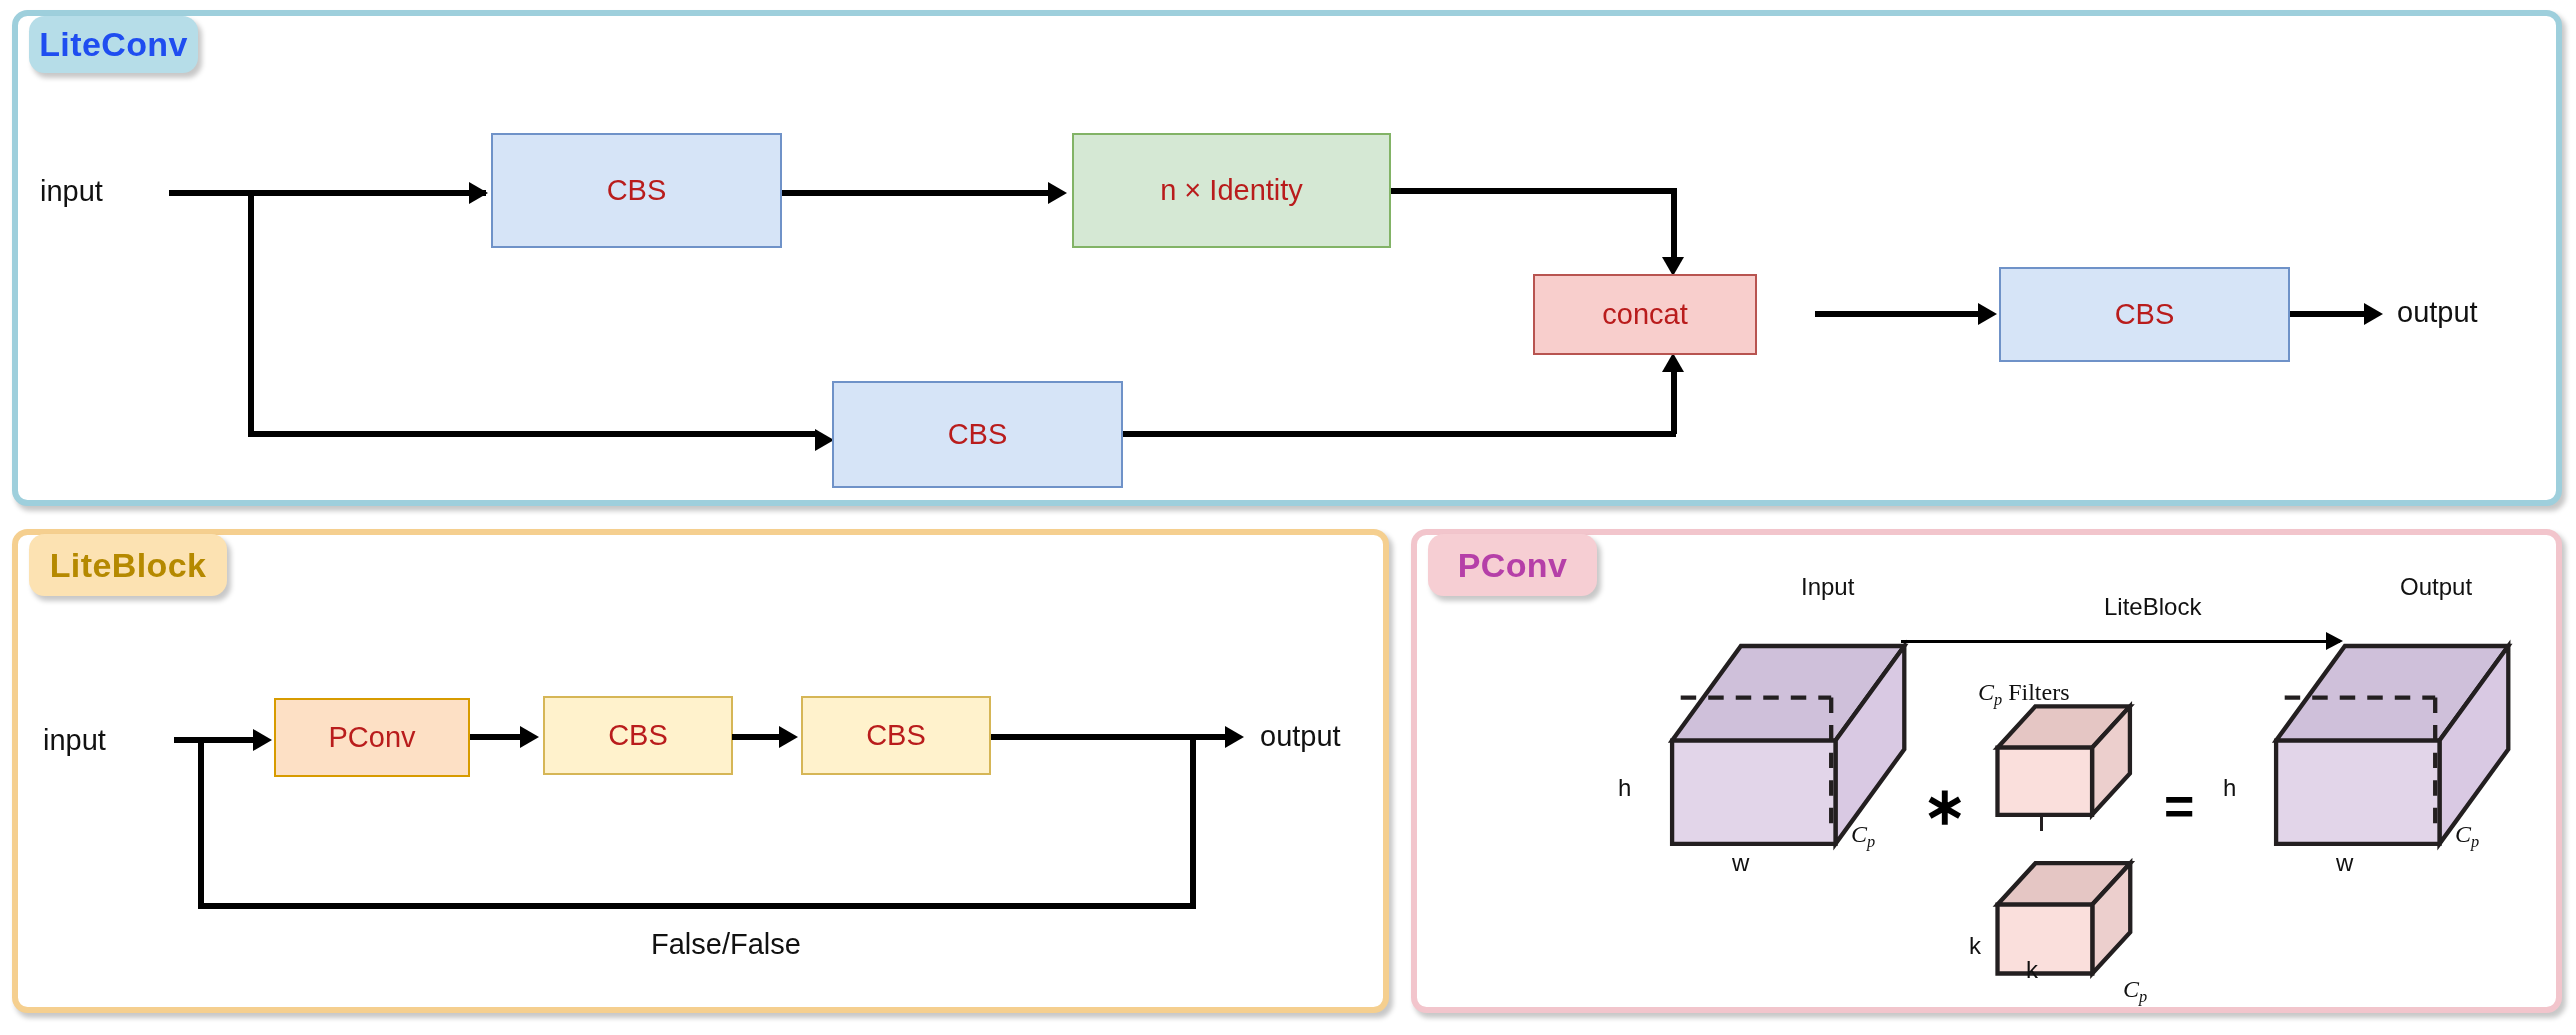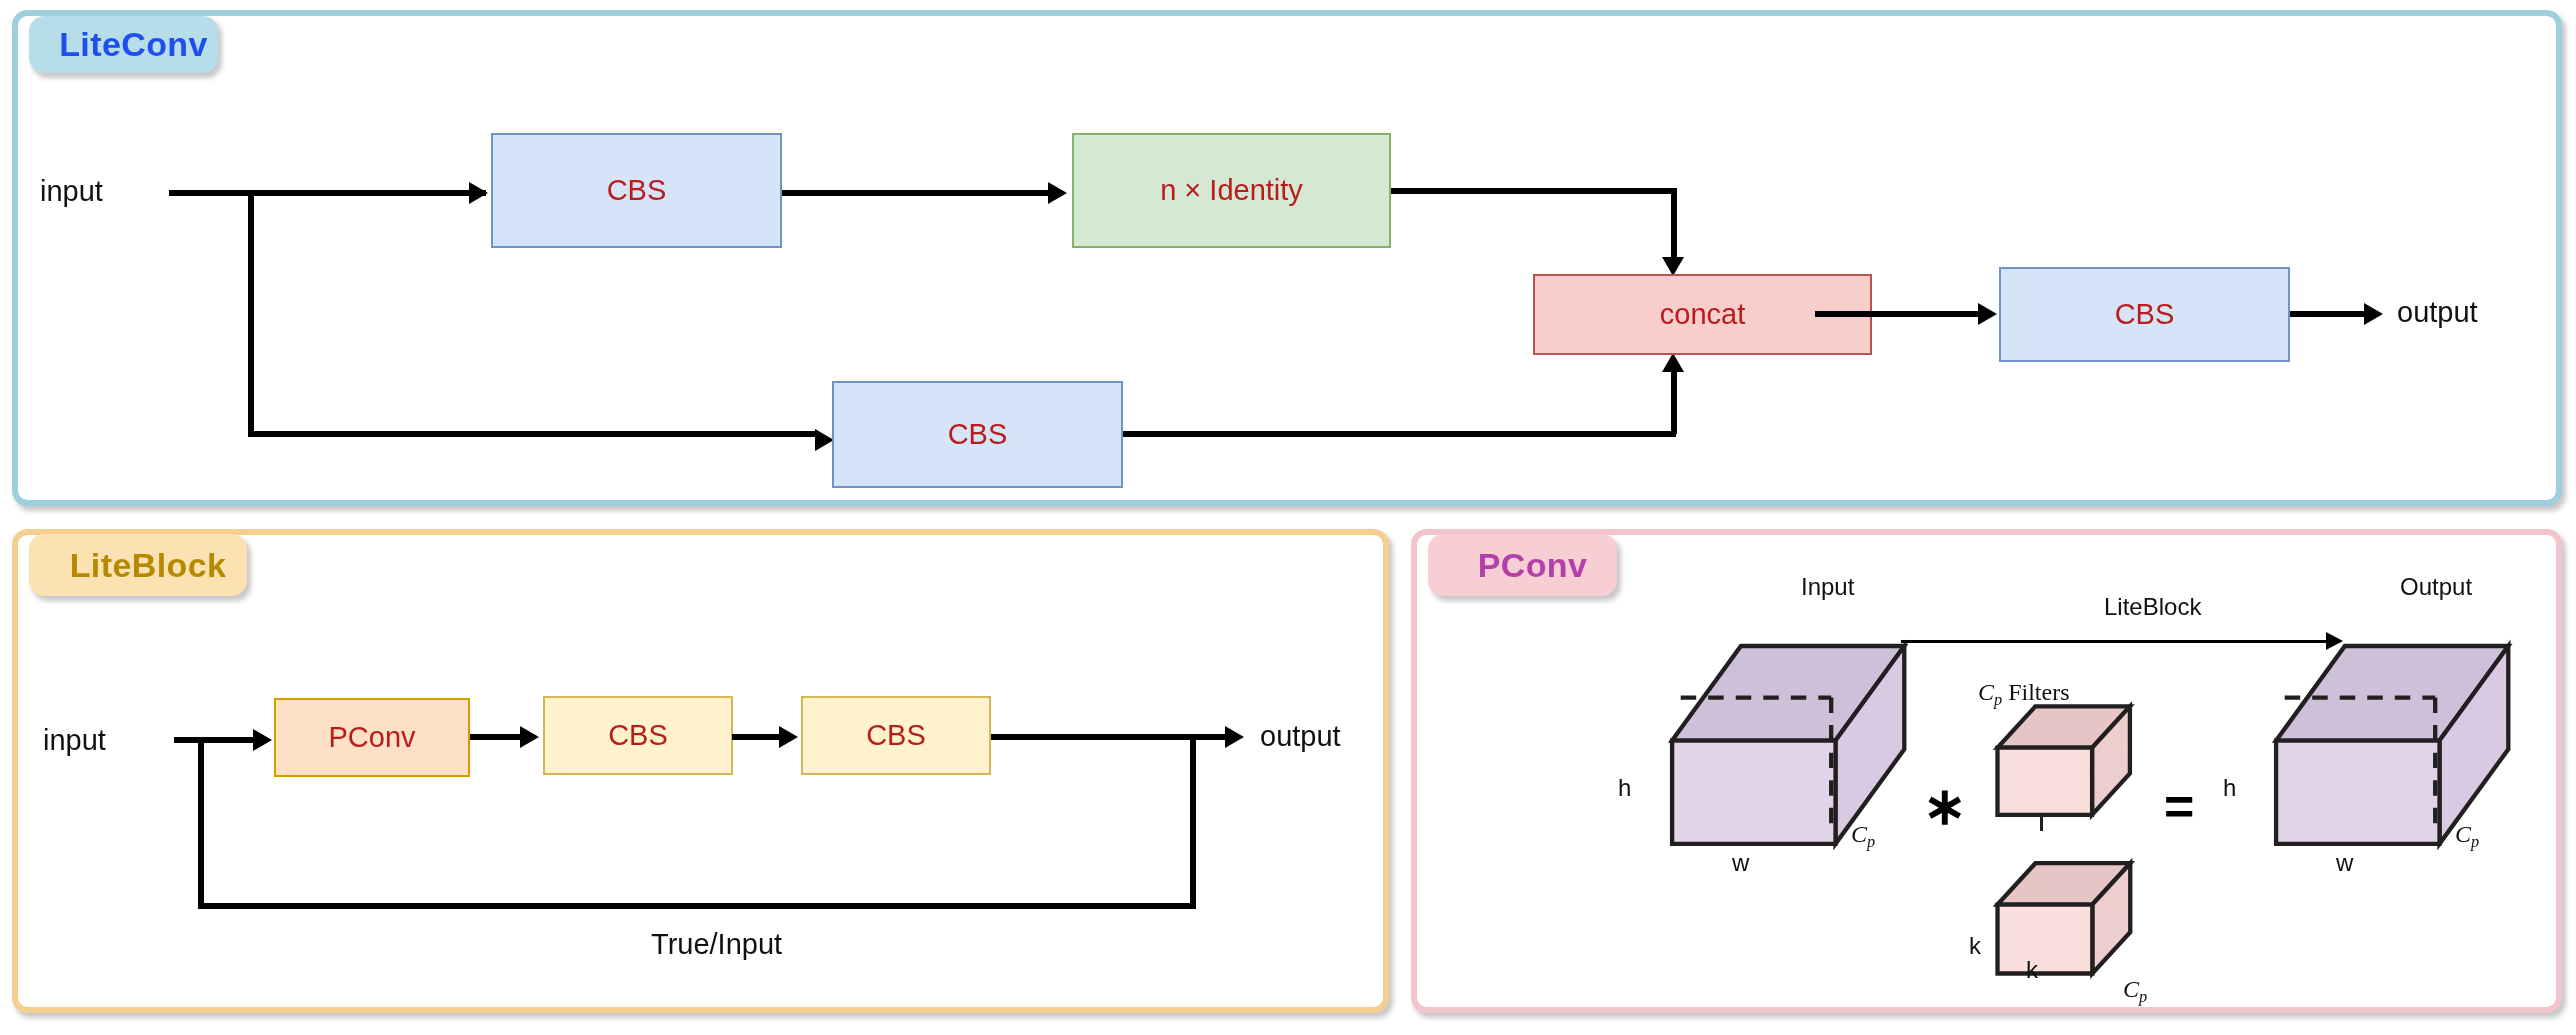--- a/index.html
+++ b/index.html
@@ -4,21 +4,21 @@
 <style>
   html,body{margin:0;padding:0;background:#ffffff;}
   body{width:2576px;height:1036px;position:relative;overflow:hidden;
        font-family:"Liberation Sans","DejaVu Sans",sans-serif;}
 
   
   .panel{position:absolute;background:#ffffff;border-radius:15.5px;
          box-shadow:3.4px 4.3px 5.2px rgba(0,0,0,.22);box-sizing:border-box;}
   .panel-tab{position:absolute;border-radius:15.5px;display:flex;align-items:center;
              justify-content:center;box-shadow:3.4px 4.3px 5.2px rgba(0,0,0,.22);
-             font-weight:bold;letter-spacing:0.4px;padding-left:20px;}
+             font-weight:bold;letter-spacing:0.4px;}
 
   
   .box{position:absolute;box-sizing:border-box;display:flex;align-items:center;
        justify-content:center;font-size:29px;color:#b91c1c;}
 
   
   .hline{position:absolute;background:#000;height:6px;}
   .vline{position:absolute;background:#000;width:6px;}
   .thin-h{position:absolute;background:#000;height:3.4px;}
 
@@ -81,21 +81,21 @@
 <div class="arrow-d" style="left:1662px;top:257px;"></div>
 
 <div class="box" style="left:832px;top:381px;width:291px;height:107px;background:#d6e4f7;border:2.6px solid #6f92c8;">
   <span>CBS</span>
 </div>
 
 <div class="hline" style="left:1123px;top:431px;width:553px;"></div>
 <div class="vline" style="left:1671px;top:370px;height:64px;"></div>
 <div class="arrow-u" style="left:1662px;top:353px;"></div>
 
-<div class="box" style="left:1533px;top:274px;width:339px;height:81px;background:#f8cecc;border:2.6px solid #b85450;">
+<div class="box" style="left:1533px;top:274px;width:224px;height:81px;background:#f8cecc;border:2.6px solid #b85450;">
   <span>concat</span>
 </div>
 
 <div class="hline" style="left:1815px;top:311px;width:171px;"></div>
 <div class="arrow-r" style="left:1978px;top:303px;"></div>
 
 <div class="box" style="left:1999px;top:267px;width:291px;height:95px;background:#d6e4f7;border:2.6px solid #6f92c8;">
   <span>CBS</span>
 </div>
 
@@ -133,21 +133,21 @@
 <div class="arrow-r" style="left:779px;top:726px;"></div>
 
 <div class="box" style="left:801px;top:696px;width:190px;height:79px;background:#fff2cc;border:2.6px solid #d6b656;">
   <span>CBS</span>
 </div>
 
 <div class="hline" style="left:991px;top:734px;width:240px;"></div>
 <div class="arrow-r" style="left:1225px;top:726px;"></div>
 <span class="txt" style="left:1260px;top:720px;">output</span>
 
-<span class="txt" style="left:651px;top:928px;">True/Input</span>
+<span class="txt" style="left:651px;top:928px;">False/False</span>
 
 <div class="panel" style="left:1411px;top:529px;width:1151px;height:484px;border:6px solid #f2c5cc;"></div>
 
 <div class="panel-tab" style="left:1428px;top:534px;width:169px;height:62px;background:#f6ced3;">
   <span style="color:#b53fa8;font-size:34px;">PConv</span>
 </div>
 
 <span class="txt-sm" style="left:1801px;top:573px;">Input</span>
 
 <svg style="left:1646px;top:603px;" width="293" height="258" viewBox="0 0 340 300">

